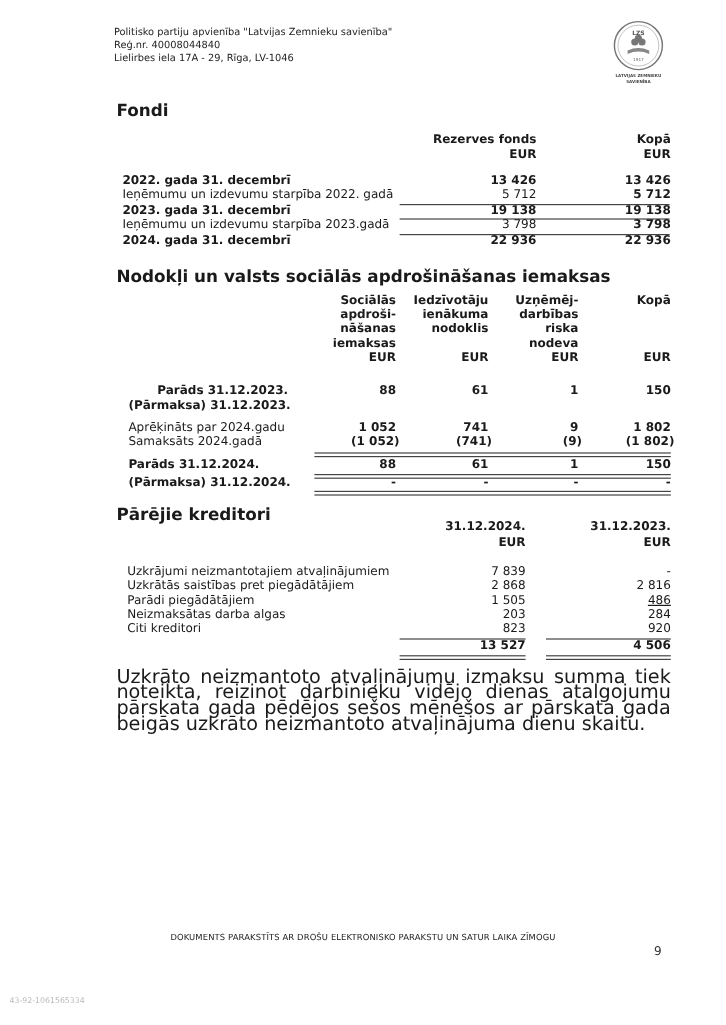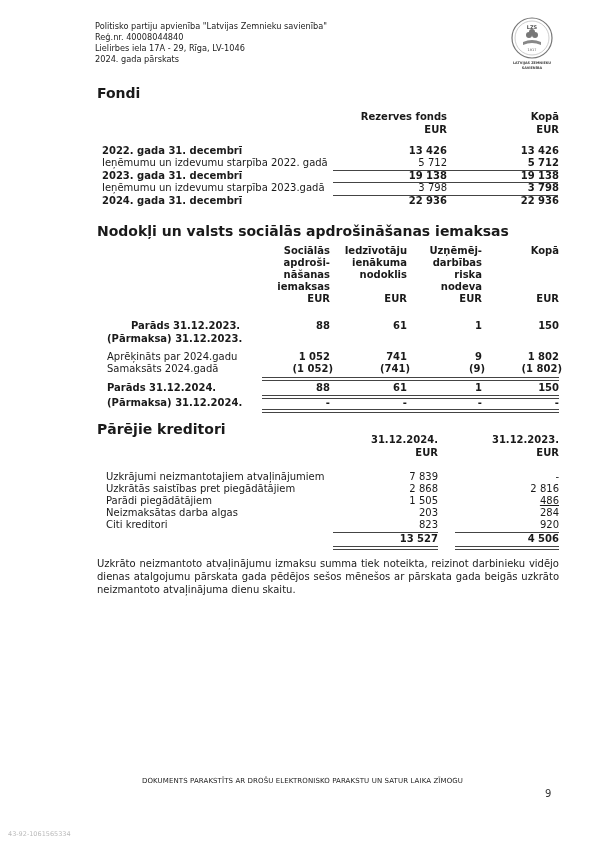--- a/index.html
+++ b/index.html
@@ -7,33 +7,32 @@
          font-family:"DejaVu Sans", sans-serif; color:#1a1a1a; }
   .abs { position:absolute; }
   .hdr { left:95px; top:21px; font-size:8.2px; line-height:11px; color:#222; }
   .logo { left:503px; top:14px; width:58px; height:60px; }
   .sec-title { font-weight:bold; font-size:14px; }
   .t { position:absolute; font-size:10px; line-height:12px; white-space:nowrap; }
   .b { font-weight:bold; }
   .r { text-align:right; }
   .line { position:absolute; height:0; border-top:1px solid #444; }
   .dline { position:absolute; height:2px; border-top:1px solid #444; border-bottom:1px solid #444; }
-  .para { left:97px; top:557px; width:462px; font-size:10px; line-height:13px; text-align:justify; }
+  .para { left:97px; top:557px; width:462px; font-size:16px; line-height:13px; text-align:justify; }
   .footer { left:0; width:605px; top:777px; font-size:7px; text-align:center; color:#222; letter-spacing:0.1px; }
   .pagenum { left:545px; top:788px; font-size:10px; color:#333; }
   .docid { left:8px; top:830px; font-size:6.5px; color:#bbb; }
 </style>
 </head>
 <body>
 
 <div class="abs hdr">
   <div>Politisko partiju apvienība "Latvijas Zemnieku savienība"</div>
   <div>Reģ.nr. 40008044840</div>
   <div>Lielirbes iela 17A - 29, Rīga, LV-1046</div>
-  <div>2024. gada pārskats</div>
 </div>
 
 <div class="abs logo">
   <svg width="58" height="60" viewBox="0 0 58 60">
     <circle cx="29" cy="24" r="20" fill="none" stroke="#777" stroke-width="1.2"></circle>
     <circle cx="29" cy="24" r="17" fill="none" stroke="#aaa" stroke-width="0.6"></circle>
     <text x="29" y="15" font-size="5" text-anchor="middle" fill="#555" font-family="DejaVu Sans, sans-serif" font-weight="bold">LZS</text>
     <circle cx="26" cy="21" r="3" fill="#777"></circle>
     <circle cx="32" cy="21" r="3" fill="#777"></circle>
     <circle cx="29" cy="18" r="3" fill="#777"></circle>

